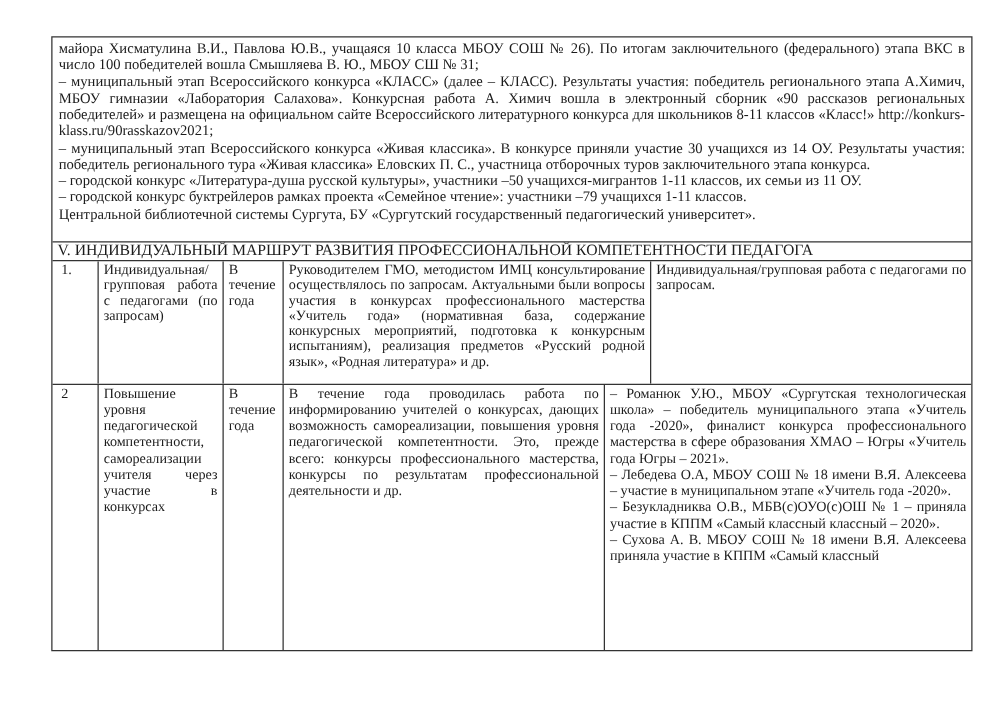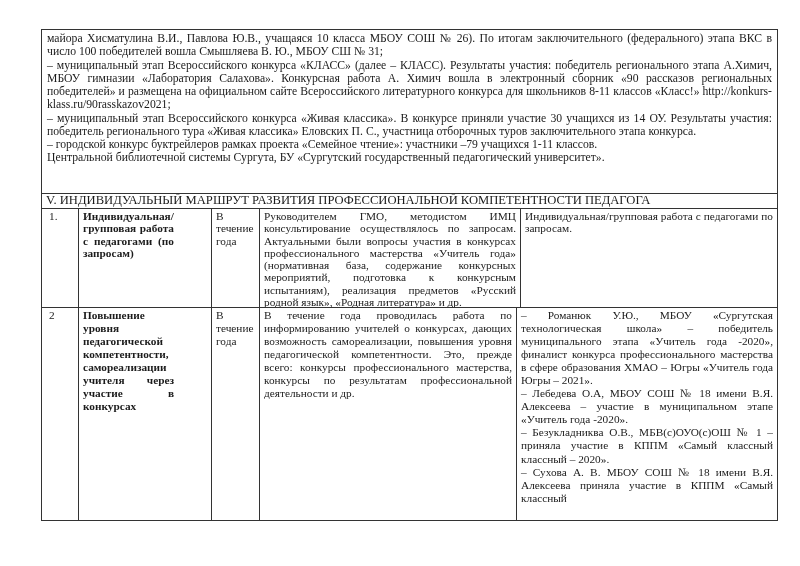--- a/index.html
+++ b/index.html
@@ -60,35 +60,36 @@
     padding: 1px 4px 0 4px;
     font-size: 11.3px;
     text-align: justify;
     overflow: hidden;
   }
   .tcell:first-child { border-left: none; }
   .tcell p { margin: 0; }
   .row-1 .tcell { line-height: 12.3px; }
   .row-2 .tcell { line-height: 13.05px; }
   .c-num    { width: 36px; text-align: left; padding-left: 7px; }
-  .c-activity { width: 100px; font-weight: bold; }
-  .c-period { width: 48px; margin-left: 33px; }
+  .c-activity { width: 100px; }
+  .c-period { width: 48px; }
   .c-work   { width: 257px; }
   .c-result { flex: 1; }
 </style>
 </head>
 <body>
 
 <div class="page">
   <div class="doc-table">
 
     <div class="intro-cell">
       <p>майора Хисматулина В.И., Павлова Ю.В., учащаяся 10 класса МБОУ СОШ № 26). По итогам заключительного (федерального) этапа ВКС в число 100 победителей вошла Смышляева В. Ю., МБОУ СШ № 31;</p>
       <p>– муниципальный этап Всероссийского конкурса «КЛАСС» (далее – КЛАСС). Результаты участия: победитель регионального этапа А.Химич, МБОУ гимназии «Лаборатория Салахова». Конкурсная работа А. Химич вошла в электронный сборник «90 рассказов региональных победителей» и размещена на официальном сайте Всероссийского литературного конкурса для школьников 8-11 классов «Класс!» http://konkurs-klass.ru/90rasskazov2021;</p>
       <p>– муниципальный этап Всероссийского конкурса «Живая классика». В конкурсе приняли участие 30 учащихся из 14 ОУ. Результаты участия: победитель регионального тура «Живая классика» Еловских П. С., участница отборочных туров заключительного этапа конкурса.</p>
+      <p>– городской конкурс «Литература-душа русской культуры», участники –50 учащихся-мигрантов 1-11 классов, их семьи из 11 ОУ.</p>
       <p>– городской конкурс буктрейлеров рамках проекта «Семейное чтение»: участники –79 учащихся 1-11 классов.</p>
       <p>Центральной библиотечной системы Сургута, БУ «Сургутский государственный педагогический университет».</p>
     </div>
 
     <div class="section-cell">V. ИНДИВИДУАЛЬНЫЙ МАРШРУТ РАЗВИТИЯ ПРОФЕССИОНАЛЬНОЙ КОМПЕТЕНТНОСТИ ПЕДАГОГА</div>
 
     <div class="trow row-1">
       <div class="tcell c-num">1.</div>
       <div class="tcell c-activity">Индивидуальная/групповая работа с педагогами (по запросам)</div>
       <div class="tcell c-period">В течение года</div>

